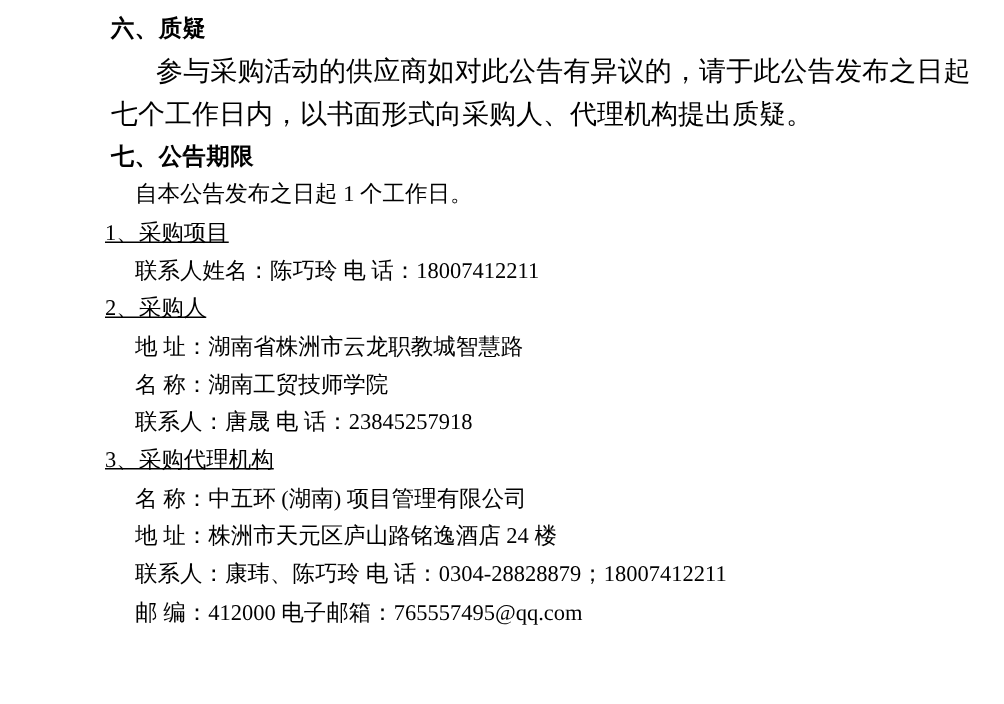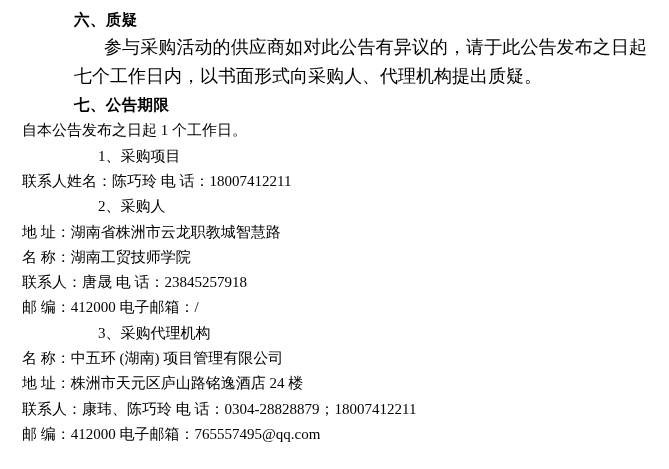--- a/index.html
+++ b/index.html
@@ -32,23 +32,25 @@
     letter-spacing: 0.4px;
   }
   .para {
     font-size: 15px;
     line-height: 1.62;
     margin: 0 0 1px 0;
     text-align: justify;
     text-indent: 0;
   }
   .para.pad {
-    margin-left: 76px;
+    margin-left: 48px;
+    text-decoration: underline;
   }
   .para.pad2 {
+    margin-left: 68px;
   }
   .block-para {
     font-size: 18px;
     line-height: 1.62;
     margin: 0 0 2px 0;
     text-align: justify;
     padding-left: 52px;
     text-indent: 30px;
   }
 </style>
@@ -65,21 +67,20 @@
     <div class="para pad2">自本公告发布之日起 1 个工作日。</div>
 
 
     <div class="para pad">1、采购项目</div>
     <div class="para pad2">联系人姓名：陈巧玲  电 话：18007412211</div>
 
     <div class="para pad">2、采购人</div>
     <div class="para pad2">地 址：湖南省株洲市云龙职教城智慧路</div>
     <div class="para pad2">名 称：湖南工贸技师学院</div>
     <div class="para pad2">联系人：唐晟    电 话：23845257918</div>
-    <div class="para pad2">邮 编：412000   电子邮箱：/</div>
 
     <div class="para pad">3、采购代理机构</div>
     <div class="para pad2">名 称：中五环 (湖南) 项目管理有限公司</div>
     <div class="para pad2">地 址：株洲市天元区庐山路铭逸酒店 24 楼</div>
     <div class="para pad2">联系人：康玮、陈巧玲     电 话：0304-28828879；18007412211</div>
     <div class="para pad2">邮 编：412000   电子邮箱：765557495@qq.com</div>
 
   </div>
 </div>
 

